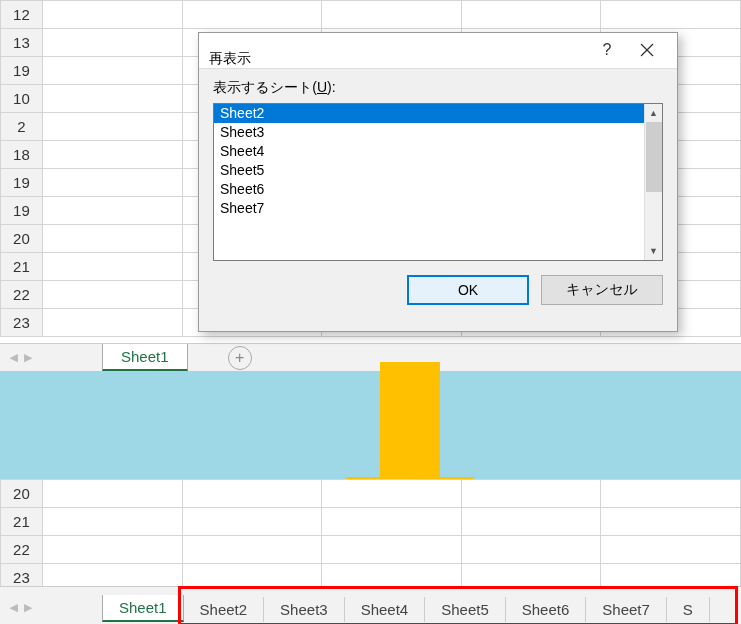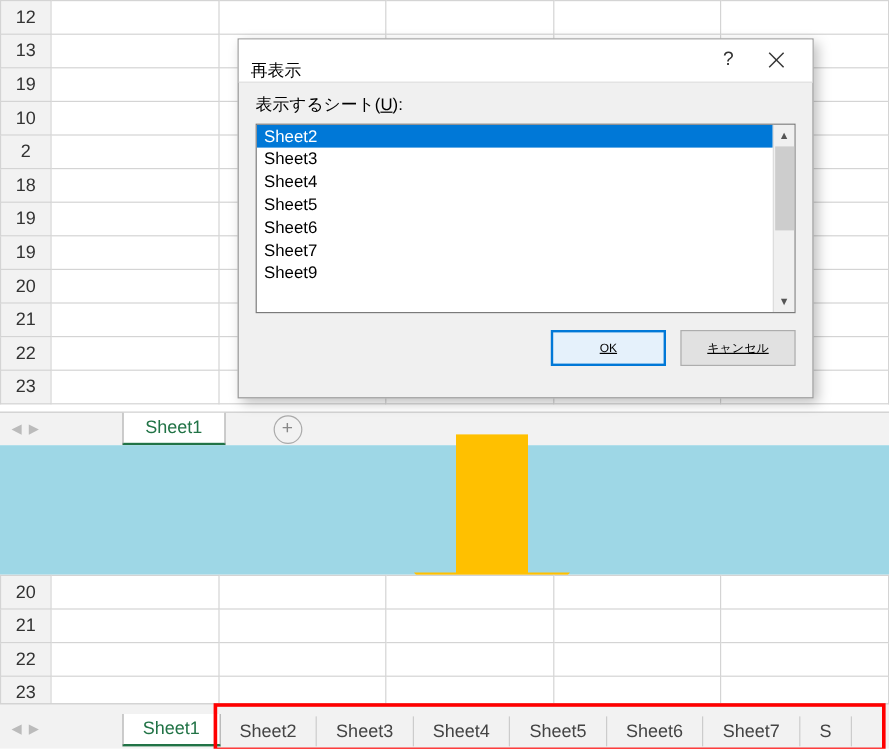--- a/index.html
+++ b/index.html
@@ -29,21 +29,21 @@
   .dlg-label u { text-decoration: underline; }
   .listbox { width: 100%; height: 158px; border: 1px solid #7a7a7a; background: #fff; overflow: hidden; display: flex; }
   .list-items { flex: 1; }
   .list-item { height: 19px; padding: 1px 6px; font-size: 14px; font-family: "Segoe UI", sans-serif; }
   .list-item.selected { background: #0078d7; color: #fff; }
   .list-scroll { width: 18px; background: #f0f0f0; border-left: 1px solid #ddd; position: relative; }
   .scroll-up, .scroll-down { height: 18px; display: flex; align-items: center; justify-content: center; font-size: 9px; color: #555; }
   .scroll-down { position: absolute; bottom: 0; width: 100%; }
   .scroll-thumb { position: absolute; top: 18px; width: 16px; left: 1px; height: 70px; background: #cdcdcd; }
   .dlg-buttons { display: flex; justify-content: flex-end; gap: 12px; margin-top: 14px; }
-  .btn { width: 96px; height: 30px; background: #e1e1e1; border: 1px solid #adadad; font-size: 10px; display: flex; align-items: center; justify-content: center; text-decoration: underline; }
+  .btn { width: 122px; height: 30px; background: #e1e1e1; border: 1px solid #adadad; font-size: 14px; display: flex; align-items: center; justify-content: center; }
   .btn.primary { border: 2px solid #0078d7; background: #e5f1fb; }
 
   
   .blue-band { position: absolute; top: 371px; left: 0; width: 741px; height: 108px; background: #9ed7e6; }
 
   
   .arrow { position: absolute; left: 345px; top: 362px; width: 130px; height: 200px; }
   .arrow-body { position: absolute; left: 35px; top: 0; width: 60px; height: 120px; background: #ffc000; }
   .arrow-head { position: absolute; top: 115px; left: 0; width: 0; height: 0; border-left: 65px solid transparent; border-right: 65px solid transparent; border-top: 80px solid #ffc000; }
 
@@ -185,21 +185,20 @@
   <div class="dlg-body">
     <div class="dlg-label"><span>表示するシート(</span><u>U</u><span>):</span></div>
     <div class="listbox">
       <div class="list-items">
         <div class="list-item selected">Sheet2</div>
         <div class="list-item">Sheet3</div>
         <div class="list-item">Sheet4</div>
         <div class="list-item">Sheet5</div>
         <div class="list-item">Sheet6</div>
         <div class="list-item">Sheet7</div>
-        <div class="list-item">Sheet9</div>
       </div>
       <div class="list-scroll">
         <div class="scroll-up">▲</div>
         <div class="scroll-thumb"></div>
         <div class="scroll-down">▼</div>
       </div>
     </div>
     <div class="dlg-buttons">
       <div class="btn primary">OK</div>
       <div class="btn">キャンセル</div>

